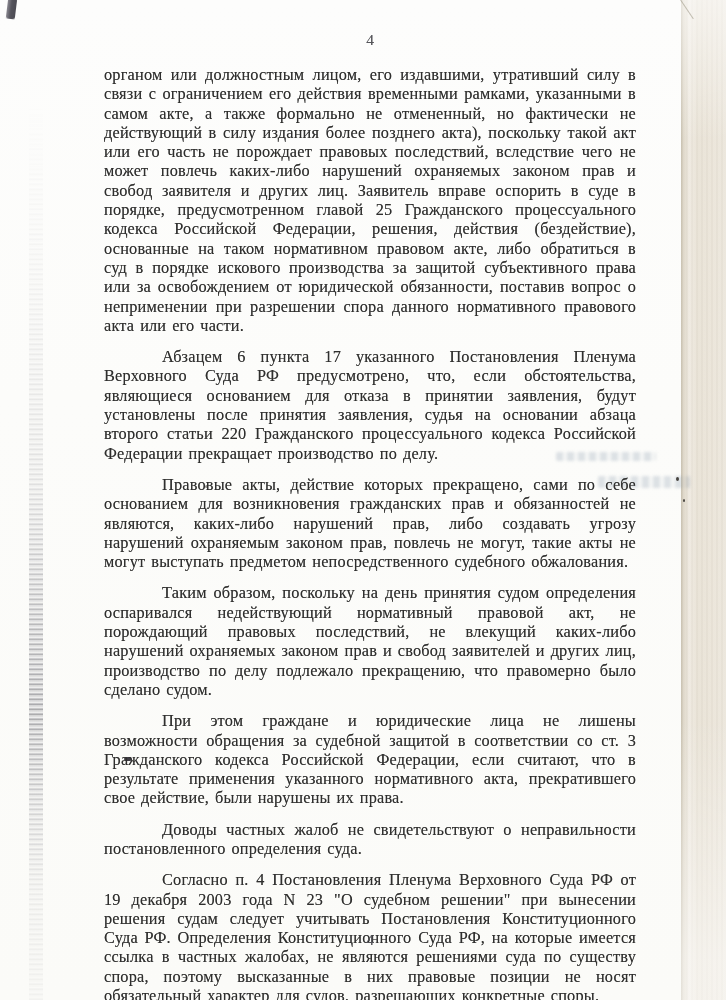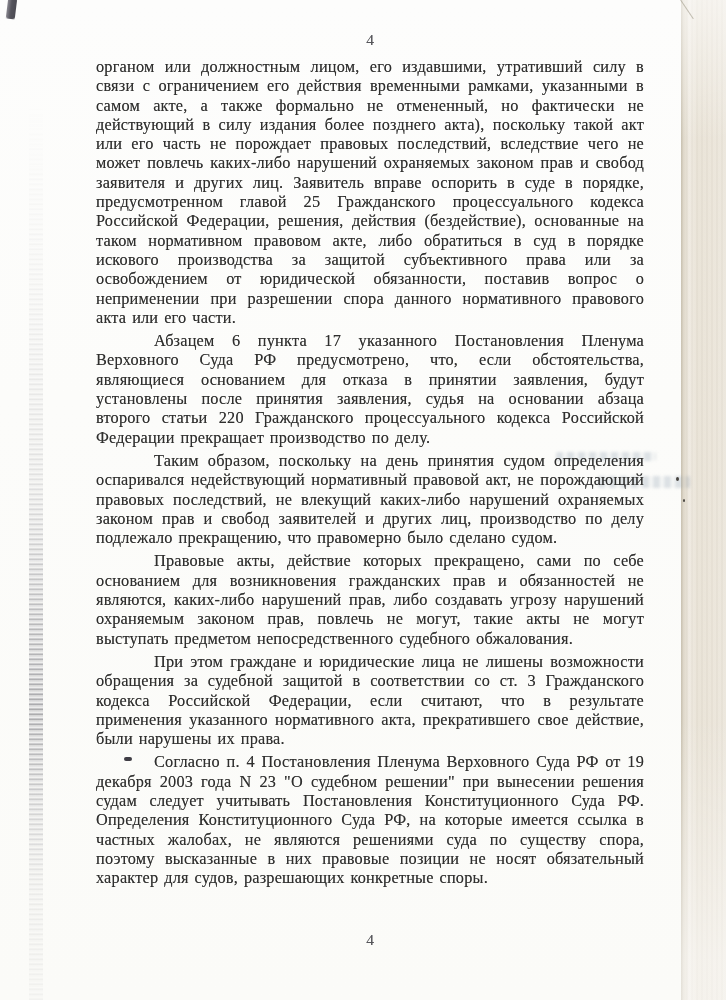--- a/index.html
+++ b/index.html
@@ -93,21 +93,21 @@
     left: 92px; top: 53px; width: 556px;
     color: #2f2f2e;
     font-size: 16.3px;
     line-height: 19.3px;
     text-align: justify;
     letter-spacing: 0.012em;
     word-spacing: 0.10em;
     text-shadow: 0 0 0.6px rgba(45,45,45,0.55);
   }
   .text-block p {
-    margin: 4px;
+    margin: 12px;
     text-indent: 58px;
   }
   .text-block p.no-indent { text-indent: 0; }
 </style>
 </head>
 <body>
 
 <div class="scan-page">
 
   <div class="band-right"></div>
@@ -119,21 +119,22 @@
   <div class="speck speck-1"></div>
   <div class="speck speck-2"></div>
   <div class="speck speck-3"></div>
   <div class="speck speck-4"></div>
 
   <div class="page-number top">4</div>
 
   <div class="text-block">
     <p class="no-indent">органом или должностным лицом, его издавшими, утративший силу в связи с ограничением его действия временными рамками, указанными в самом акте, а также формально не отмененный, но фактически не действующий в силу издания более позднего акта), поскольку такой акт или его часть не порождает правовых последствий, вследствие чего не может повлечь каких-либо нарушений охраняемых законом прав и свобод заявителя и других лиц. Заявитель вправе оспорить в суде в порядке, предусмотренном главой 25 Гражданского процессуального кодекса Российской Федерации, решения, действия (бездействие), основанные на таком нормативном правовом акте, либо обратиться в суд в порядке искового производства за защитой субъективного права или за освобождением от юридической обязанности, поставив вопрос о неприменении при разрешении спора данного нормативного правового акта или его части.</p>
     <p>Абзацем 6 пункта 17 указанного Постановления Пленума Верховного Суда РФ предусмотрено, что, если обстоятельства, являющиеся основанием для отказа в принятии заявления, будут установлены после принятия заявления, судья на основании абзаца второго статьи 220 Гражданского процессуального кодекса Российской Федерации прекращает производство по делу.</p>
+    <p>Правовые акты, действие которых прекращено, сами по себе основанием для возникновения гражданских прав и обязанностей не являются, каких-либо нарушений прав, либо создавать угрозу нарушений охраняемым законом прав, повлечь не могут, такие акты не могут выступать предметом непосредственного судебного обжалования.</p>
     <p>Таким образом, поскольку на день принятия судом определения оспаривался недействующий нормативный правовой акт, не порождающий правовых последствий, не влекущий каких-либо нарушений охраняемых законом прав и свобод заявителей и других лиц, производство по делу подлежало прекращению, что правомерно было сделано судом.</p>
-    <p>Правовые акты, действие которых прекращено, сами по себе основанием для возникновения гражданских прав и обязанностей не являются, каких-либо нарушений прав, либо создавать угрозу нарушений охраняемым законом прав, повлечь не могут, такие акты не могут выступать предметом непосредственного судебного обжалования.</p>
     <p>При этом граждане и юридические лица не лишены возможности обращения за судебной защитой в соответствии со ст. 3 Гражданского кодекса Российской Федерации, если считают, что в результате применения указанного нормативного акта, прекратившего свое действие, были нарушены их права.</p>
+    <p>Доводы частных жалоб не свидетельствуют о неправильности постановленного определения суда.</p>
     <p>Согласно п. 4 Постановления Пленума Верховного Суда РФ от 19 декабря 2003 года N 23 "О судебном решении" при вынесении решения судам следует учитывать Постановления Конституционного Суда РФ. Определения Конституционного Суда РФ, на которые имеется ссылка в частных жалобах, не являются решениями суда по существу спора, поэтому высказанные в них правовые позиции не носят обязательный характер для судов, разрешающих конкретные споры.</p>
   </div>
 
   <div class="page-number bottom">4</div>
 
 </div>
 
 </body></html>

